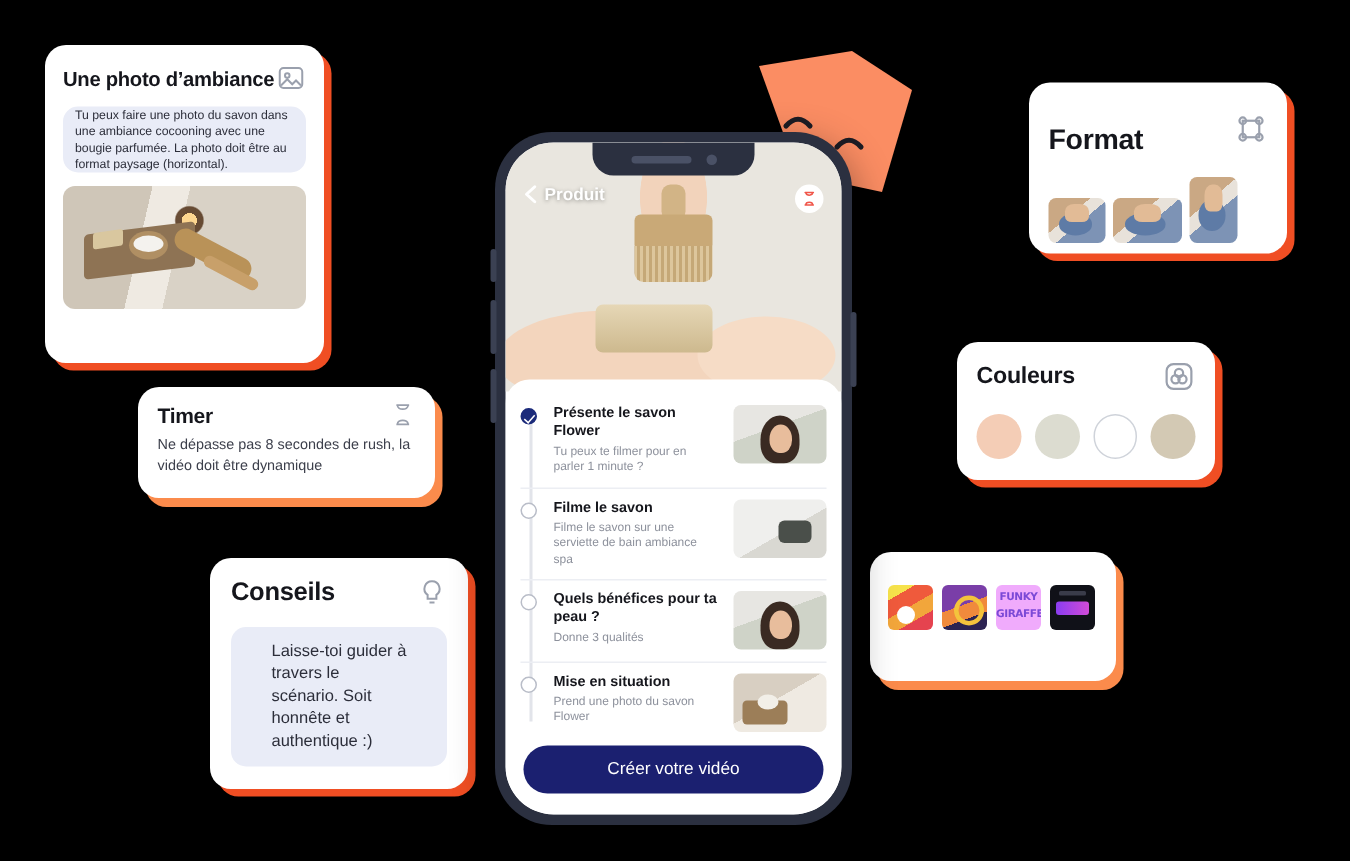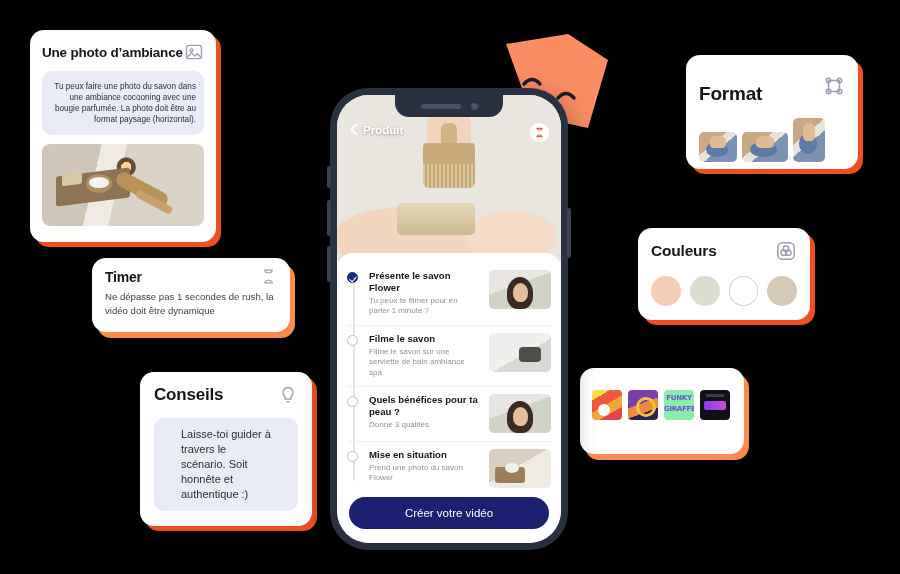--- a/index.html
+++ b/index.html
@@ -25,21 +25,21 @@
   .card-title { font-weight: bold; color: #15161c; letter-spacing: -0.2px; }
   .bubble {
     background: #e9ecf7; border-radius: 10px; color: #2c2e3a;
     line-height: 1.35;
   }
   .icon-stroke { stroke: #9aa0ad; fill: none; stroke-width: 1.6; }
 
   
   #card-photo { left: 30px; top: 30px; width: 186px; height: 212px; padding: 12px 12px 0 12px; }
   #card-photo .card-title { font-size: 13.5px; }
-  #card-photo .bubble { margin-top: 9px; padding: 10px 8px; font-size: 8.2px; text-align: right; }
+  #card-photo .bubble { margin-top: 9px; padding: 0 8px; font-size: 8.2px; }
   .photo-thumb {
     margin-top: 9px; width: 162px; height: 82px; border-radius: 8px;
     background:
       radial-gradient(circle at 52% 28%, rgba(255,214,140,0.95) 0 5px, rgba(90,60,35,0.9) 5px 9px, transparent 10px),
       linear-gradient(103deg, #cfc6b8 0 33%, #efeae2 33% 47%, #d9d2c6 47% 100%),
       #cfc6b8;
     position: relative; overflow: hidden;
   }
   .photo-thumb .stool {
     position: absolute; left: 14px; top: 28px; width: 74px; height: 30px;
@@ -103,21 +103,21 @@
 
   
   #card-musiques { left: 580px; top: 368px; width: 164px; height: 86px; padding: 11px 12px; }
   #card-musiques .card-title { font-size: 14.5px; }
   .mus-row { display: flex; gap: 6px; margin-top: 11px; }
   .album { width: 30px; height: 30px; border-radius: 4px; overflow: hidden; position: relative; }
   .al1 { background: linear-gradient(150deg,#f6e24b 0 22%, #ef5a3c 22% 48%, #f2a63b 48% 72%, #e5434f 72% 100%); }
   .al1::after { content:""; position:absolute; left:6px; top:14px; width:12px; height:12px; background:#fff; border-radius:50%; }
   .al2 { background: linear-gradient(160deg,#7a3ea8 0 45%, #f08a3c 45% 70%, #2c2352 70% 100%); }
   .al2::after { content:""; position:absolute; left:8px; top:7px; width:14px; height:14px; border:3px solid #f4c33c; border-radius:50%; }
-  .al3 { background: #86efac; }
+  .al3 { background: #f0abfc; }
   .al3 .t { position:absolute; left:0; right:0; top:4px; text-align:center; color:#7b49d6;
     font-family:"DejaVu Sans", sans-serif; font-weight:bold; font-size:7px; line-height:9px; letter-spacing:-0.3px; }
   .al4 { background: linear-gradient(180deg,#101118 0 100%); }
   .al4::before { content:""; position:absolute; left:4px; top:11px; right:4px; height:9px;
     background: linear-gradient(90deg,#8a3df0,#d24bd8); border-radius:2px; }
   .al4::after { content:""; position:absolute; left:6px; top:4px; right:6px; height:3px; background:#3a3c4a; border-radius:1px; }
 
   
   #mask { position: absolute; left: 500px; top: 32px; width: 112px; height: 106px; }
 
@@ -242,21 +242,21 @@
     </div>
   </div>
 
   <div class="card soft" id="card-timer">
     <div class="card-head">
       <div class="card-title">Timer</div>
       <svg width="17" height="17" viewBox="0 0 24 24">
         <path class="icon-stroke" d="M6 3h12M6 21h12M7 3c0 5 10 5 10 0M7 21c0-5 10-5 10 0"></path>
       </svg>
     </div>
-    <div class="timer-text">Ne dépasse pas 1 secondes de rush, la vidéo doit être dynamique</div>
+    <div class="timer-text">Ne dépasse pas 8 secondes de rush, la vidéo doit être dynamique</div>
   </div>
 
   <div class="card" id="card-conseils">
     <div class="card-head">
       <div class="card-title">Conseils</div>
       <svg width="20" height="20" viewBox="0 0 24 24">
         <path class="icon-stroke" d="M12 3a6 6 0 00-3.5 10.9V17h7v-3.1A6 6 0 0012 3z"></path>
         <path class="icon-stroke" d="M10 20h4"></path>
       </svg>
     </div>

